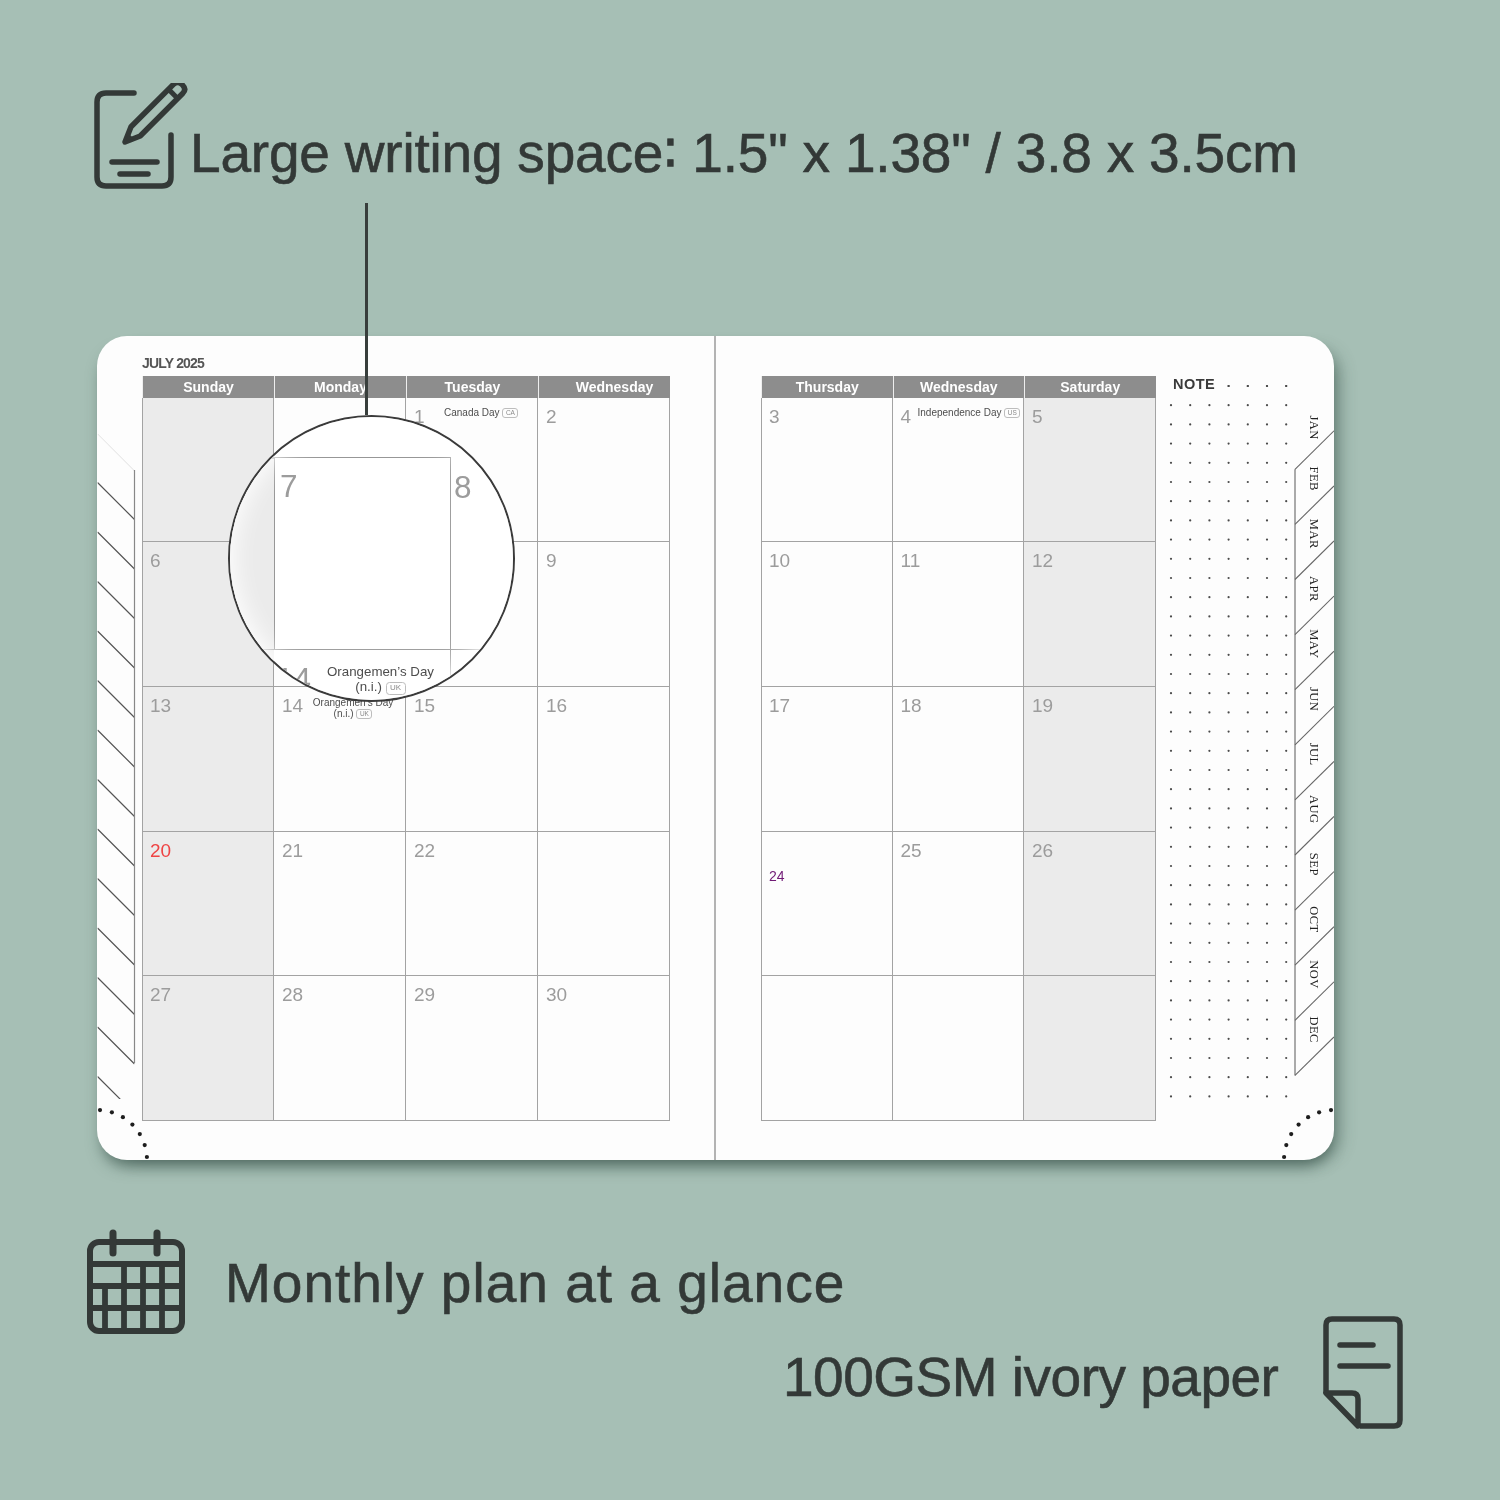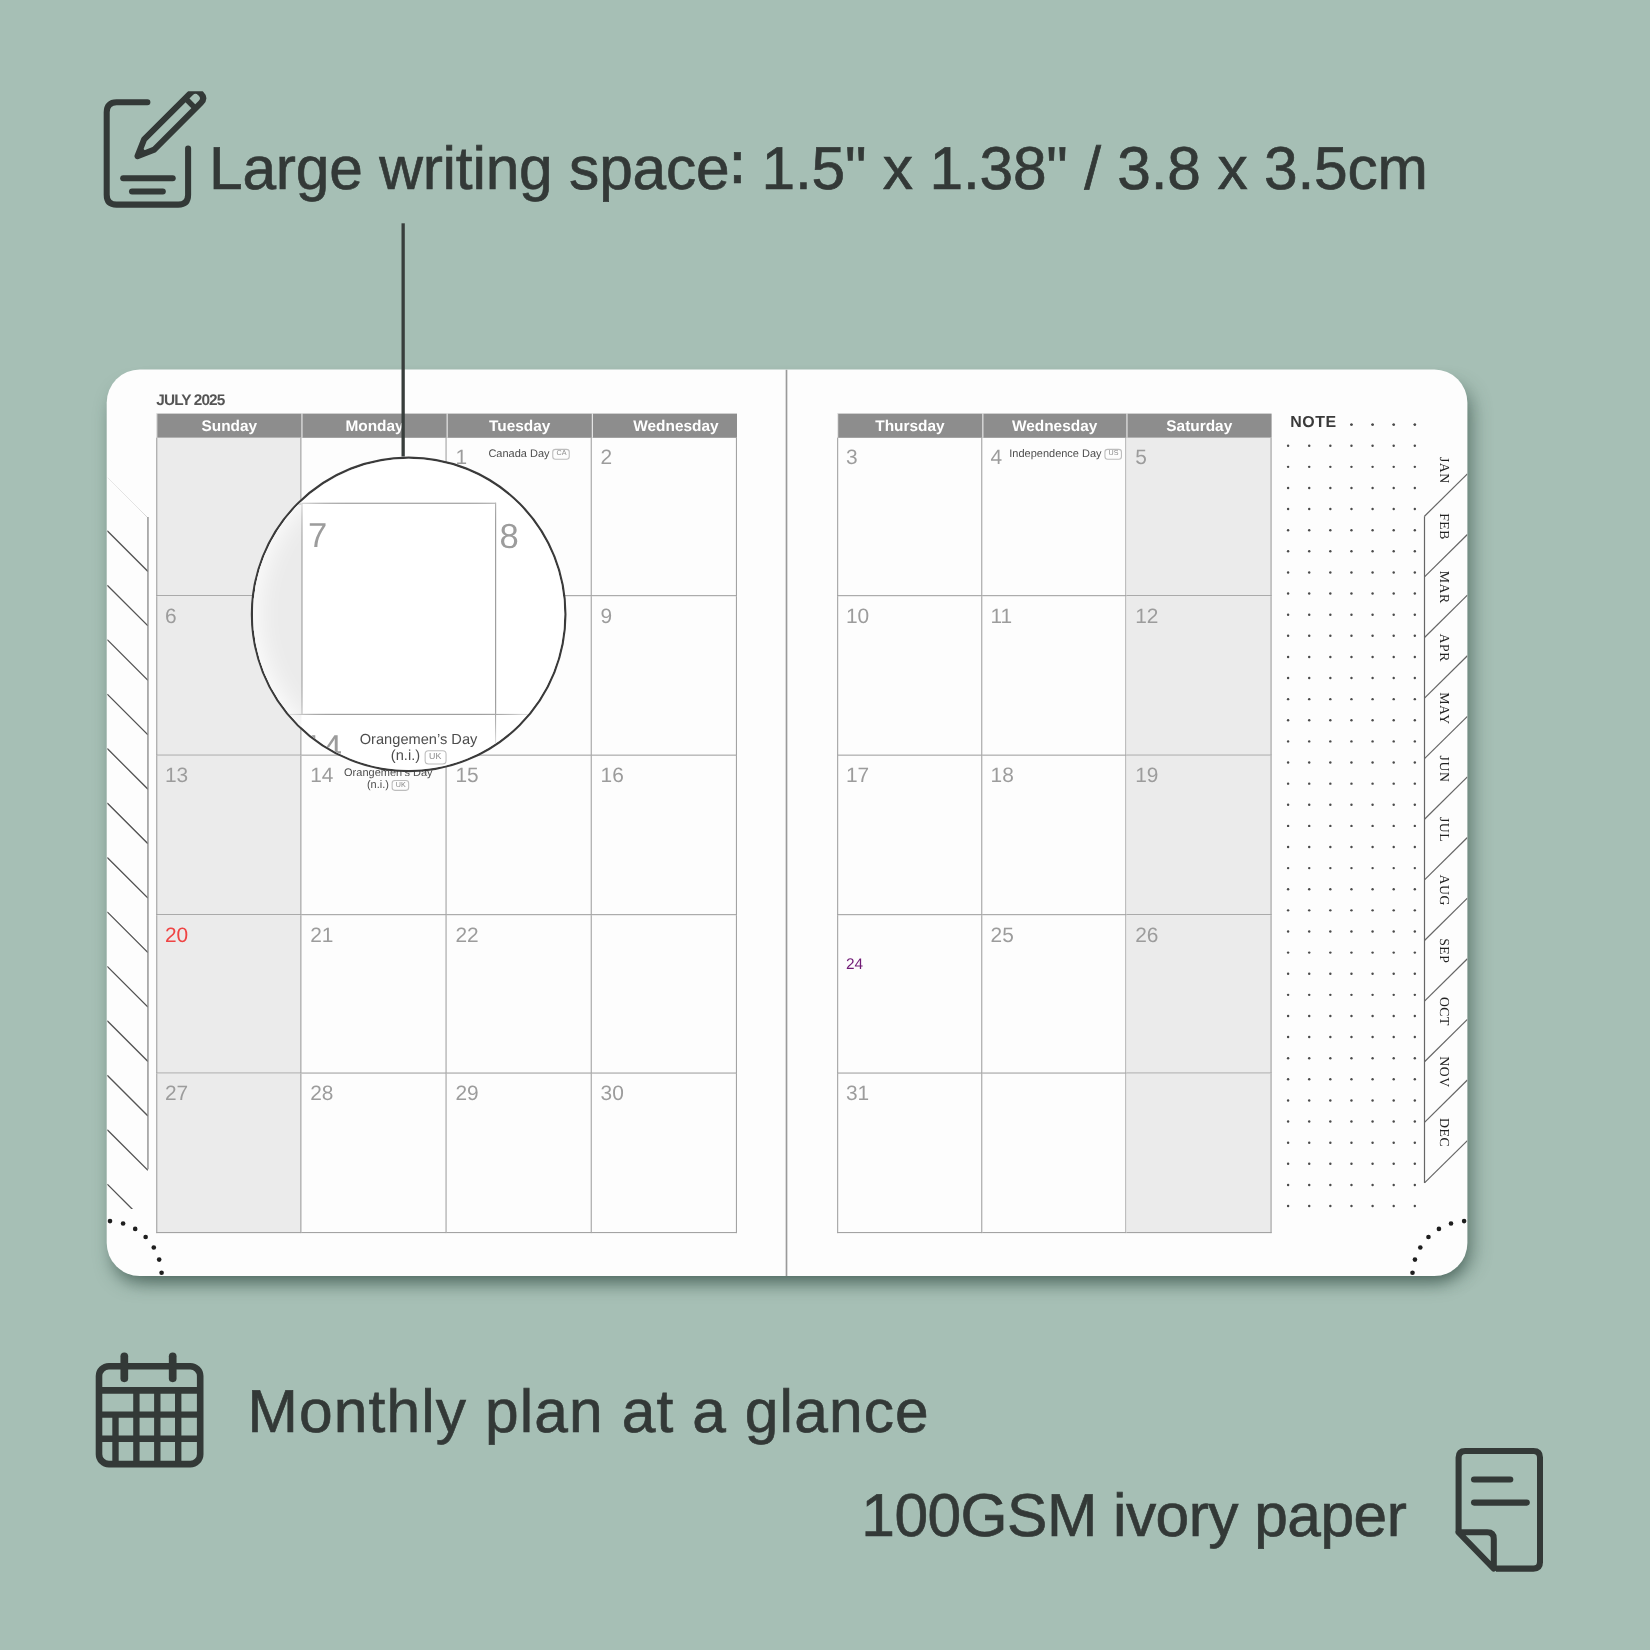--- a/index.html
+++ b/index.html
@@ -464,23 +464,20 @@
       </div>
       <div style="position:absolute;left:910.5px;top:831.6px;width:131.5px;height:144.7px;background:transparent;border:1px solid #a3a3a3;border-top:none;border-left:none;box-sizing:border-box;"></div>
       <div style="position:absolute;left:910.5px;top:831.6px;width:131.5px;height:144.7px;">
         <span style="position:absolute;left:8px;top:8px;font-size:19px;color:#9c9c9c;">25</span>
       </div>
       <div style="position:absolute;left:1042px;top:831.6px;width:131.5px;height:144.7px;background:#ebebeb;border:1px solid #a3a3a3;border-top:none;border-left:none;box-sizing:border-box;"></div>
       <div style="position:absolute;left:1042px;top:831.6px;width:131.5px;height:144.7px;">
         <span style="position:absolute;left:8px;top:8px;font-size:19px;color:#9c9c9c;">26</span>
       </div>
       <div style="position:absolute;left:779px;top:976.3px;width:131.5px;height:144.7px;background:transparent;border:1px solid #a3a3a3;border-top:none;border-left:1px solid #a3a3a3;box-sizing:border-box;"></div>
-      <div style="position:absolute;left:779px;top:976.3px;width:131.5px;height:144.7px;">
-        <span style="position:absolute;left:8px;top:8px;font-size:19px;color:#9c9c9c;">31</span>
-      </div>
       <div style="position:absolute;left:910.5px;top:976.3px;width:131.5px;height:144.7px;background:transparent;border:1px solid #a3a3a3;border-top:none;border-left:none;box-sizing:border-box;"></div>
       <div style="position:absolute;left:1042px;top:976.3px;width:131.5px;height:144.7px;background:#ebebeb;border:1px solid #a3a3a3;border-top:none;border-left:none;box-sizing:border-box;"></div>
     </div>
   </div>
   <div style="position:absolute;left:227.5px;top:414.5px;width:287px;height:287px;border-radius:50%;background:#fff;border:2.5px solid #3a3a3a;box-sizing:border-box;overflow:hidden;z-index:5;">
     <div style="position:absolute;left:-2.5px;top:-2.5px;width:287px;height:287px;">
       <div style="position:absolute;left:0;top:0;width:46.9px;height:287px;background:#ebebeb;"></div>
       <div style="position:absolute;left:46.9px;top:43.1px;width:177.6px;height:193.2px;border:1.6px solid #979797;box-sizing:border-box;background:#fff;"></div>
       <div style="position:absolute;left:0;top:234.7px;width:287px;height:1.6px;background:#9f9f9f;"></div>
       <div style="position:absolute;left:222.9px;top:43.1px;width:1.6px;height:244px;background:#9f9f9f;"></div>

